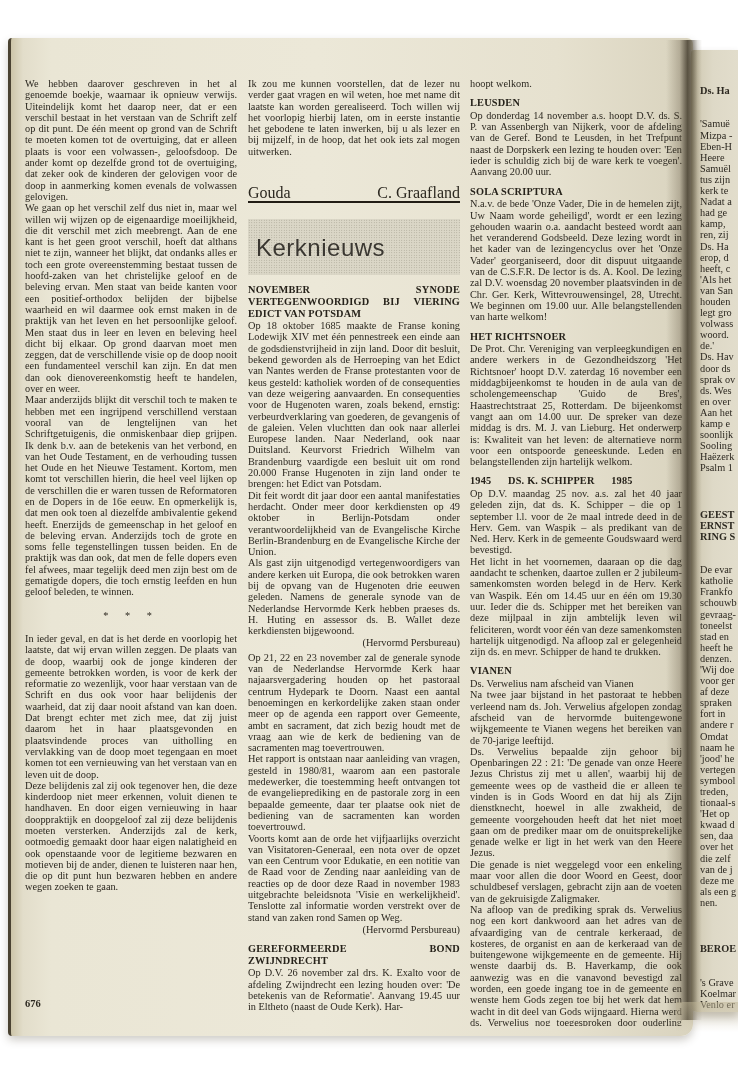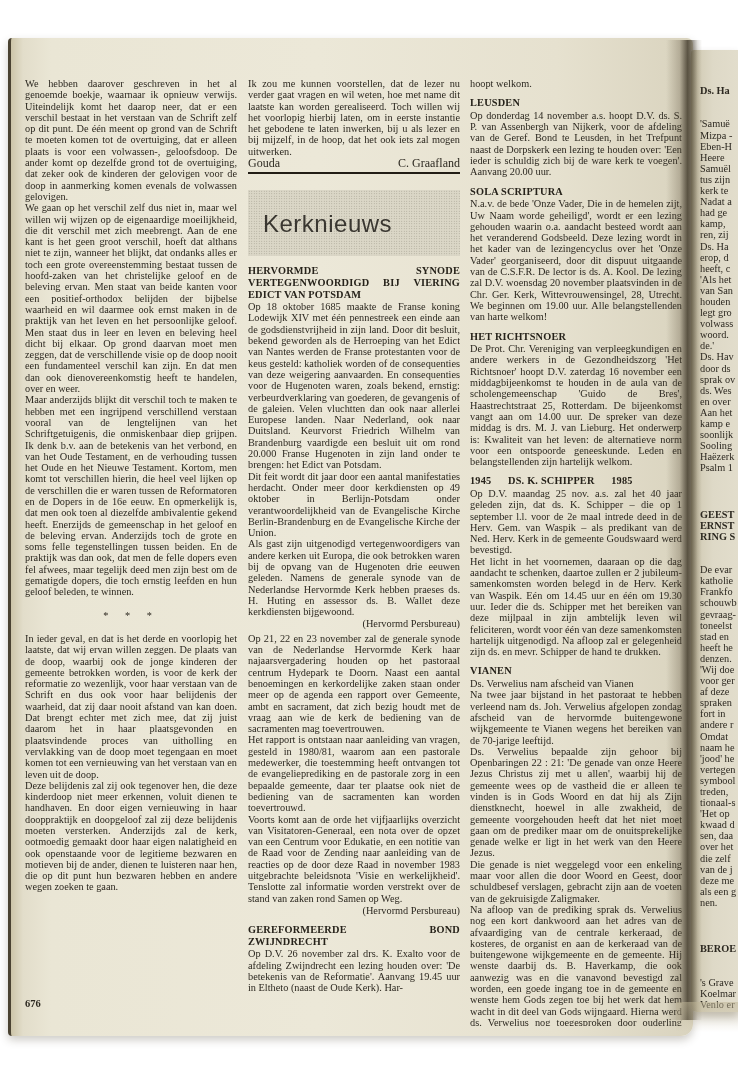--- a/index.html
+++ b/index.html
@@ -13,27 +13,27 @@
     border-left:3px solid #4a4231;
     border-radius:4px 6px 12px 4px;
     box-shadow:0 4px 9px rgba(60,50,30,0.25);}
   .col{position:absolute;top:40px;height:948px;overflow:hidden;
        font-size:10.3px;line-height:11.3px;color:#2c2820;text-align:justify;}
   .col-1{left:14px;width:212px;}
   .col-2{left:237px;width:212px;}
   .col-3{left:459px;width:212px;}
   .col p{margin:0;}
   .sep{text-align:center;letter-spacing:7px;margin:12px 0 12px;color:#2c2820;}
-  .sig{display:flex;justify-content:space-between;margin-top:1px;font-size:12px;}
+  .sig{display:flex;justify-content:space-between;margin-top:30px;font-size:16px;}
   .rule{border-top:2.5px solid #221d15;margin-top:3px;}
-  .kerkbox{margin:16px 0 0;height:66px;display:flex;align-items:center;
+  .kerkbox{margin:16px 0 0;height:56px;display:flex;align-items:center;
     background-color:#dbd7c7;
     background-image:radial-gradient(rgba(110,105,90,0.5) 0.6px,rgba(0,0,0,0) 0.7px);
     background-size:2.5px 2.5px;
-    padding-left:15px;}
+    padding-left:8px;}
   .kerkbox span{font-family:"Liberation Sans","DejaVu Sans",sans-serif;
     font-size:24px;color:#3a3731;letter-spacing:0.5px;}
   h3{margin:8px 0 1px;font-size:10.3px;line-height:11.6px;font-weight:700;
      letter-spacing:0.2px;color:#26221a;text-align:justify;}
   h3.first{margin-top:9px;}
   h3.spread{white-space:pre-wrap;}
   .subhead{font-weight:400;margin:0;text-align:left;}
   .byline{text-align:right;margin:1px 0 3px;}
   .pagenum{position:absolute;left:14px;top:960px;font-weight:700;font-size:10.5px;color:#2c2820;}
 
@@ -73,21 +73,21 @@
       <p>Ik zou me kunnen voorstellen, dat de lezer nu verder gaat vragen en wil weten, hoe met name dit laatste kan worden gerealiseerd. Toch willen wij het voorlopig hierbij laten, om in eerste instantie het gebodene te laten inwerken, bij u als lezer en bij mijzelf, in de hoop, dat het ook iets zal mogen uitwerken.</p>
       <div class="sig">
         <span>Gouda</span>
         <span>C. Graafland</span>
       </div>
       <div class="rule"></div>
       <div class="kerkbox">
         <span>Kerknieuws</span>
       </div>
 
-      <h3 class="first">HERVORMDE SYNODE VERTEGENWOORDIGD BIJ VIERING EDICT VAN POTSDAM</h3>
+      <h3 class="first">NOVEMBER SYNODE VERTEGENWOORDIGD BIJ VIERING EDICT VAN POTSDAM</h3>
       <p>Op 18 oktober 1685 maakte de Franse koning Lodewijk XIV met één pennestreek een einde aan de godsdienstvrijheid in zijn land. Door dit besluit, bekend geworden als de Herroeping van het Edict van Nantes werden de Franse protestanten voor de keus gesteld: katholiek worden of de consequenties van deze weigering aanvaarden. En consequenties voor de Hugenoten waren, zoals bekend, ernstig: verbeurdverklaring van goederen, de gevangenis of de galeien. Velen vluchtten dan ook naar allerlei Europese landen. Naar Nederland, ook naar Duitsland. Keurvorst Friedrich Wilhelm van Brandenburg vaardigde een besluit uit om rond 20.000 Franse Hugenoten in zijn land onder te brengen: het Edict van Potsdam.</p>
       <p>Dit feit wordt dit jaar door een aantal manifestaties herdacht. Onder meer door kerkdiensten op 49 oktober in Berlijn-Potsdam onder verantwoordelijkheid van de Evangelische Kirche Berlin-Brandenburg en de Evangelische Kirche der Union.</p>
       <p>Als gast zijn uitgenodigd vertegenwoordigers van andere kerken uit Europa, die ook betrokken waren bij de opvang van de Hugenoten drie eeuwen geleden. Namens de generale synode van de Nederlandse Hervormde Kerk hebben praeses ds. H. Huting en assessor ds. B. Wallet deze kerkdiensten bijgewoond.</p>
       <div class="byline">(Hervormd Persbureau)</div>
 
       <p>Op 21, 22 en 23 november zal de generale synode van de Nederlandse Hervormde Kerk haar najaarsvergadering houden op het pastoraal centrum Hydepark te Doorn. Naast een aantal benoemingen en kerkordelijke zaken staan onder meer op de agenda een rapport over Gemeente, ambt en sacrament, dat zich bezig houdt met de vraag aan wie de kerk de bediening van de sacramenten mag toevertrouwen.</p>
       <p>Het rapport is ontstaan naar aanleiding van vragen, gesteld in 1980/81, waarom aan een pastorale medewerker, die toestemming heeft ontvangen tot de evangelieprediking en de pastorale zorg in een bepaalde gemeente, daar ter plaatse ook niet de bediening van de sacramenten kan worden toevertrouwd.</p>
       <p>Voorts komt aan de orde het vijfjaarlijks overzicht van Visitatoren-Generaal, een nota over de opzet van een Centrum voor Edukatie, en een notitie van de Raad voor de Zending naar aanleiding van de reacties op de door deze Raad in november 1983 uitgebrachte beleidsnota 'Visie en werkelijkheid'. Tenslotte zal informatie worden verstrekt over de stand van zaken rond Samen op Weg.</p>
       <div class="byline">(Hervormd Persbureau)</div>
 

